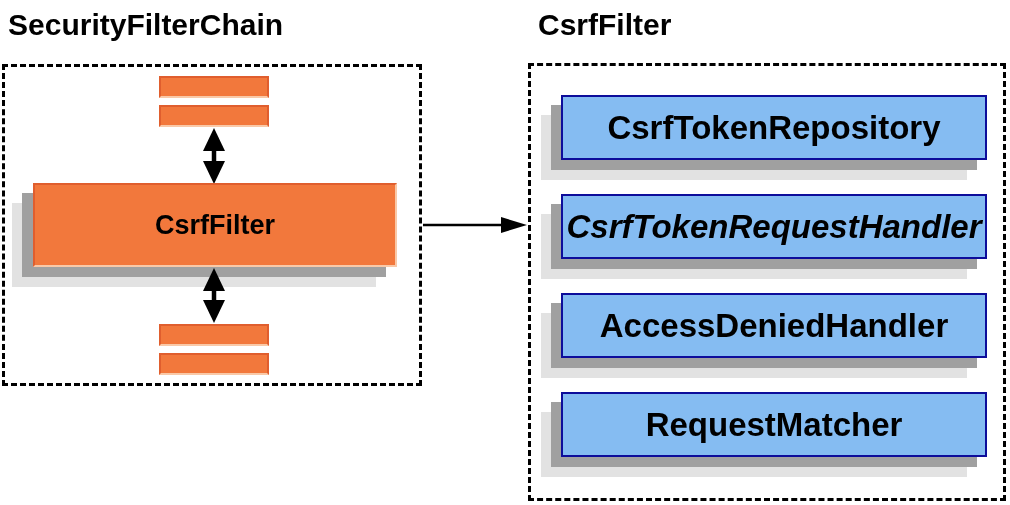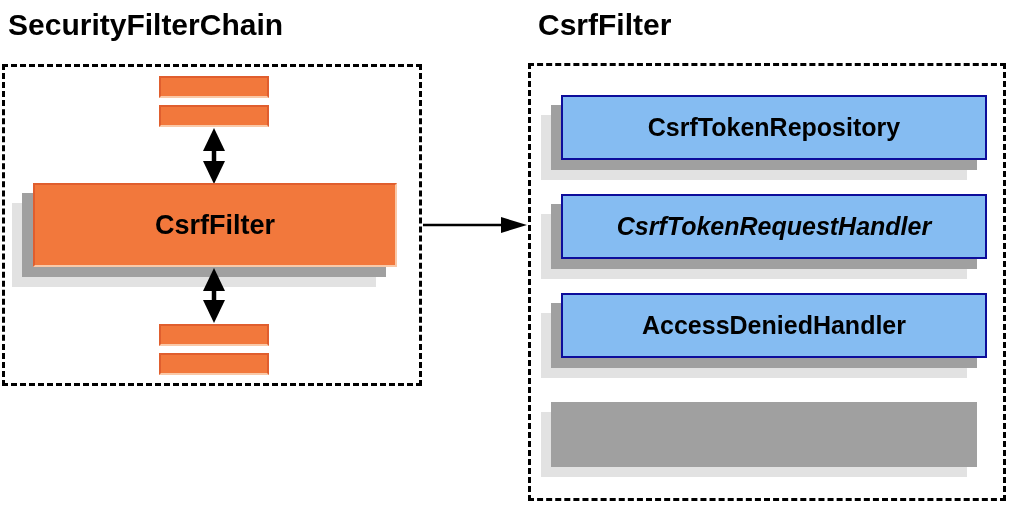--- a/index.html
+++ b/index.html
@@ -67,21 +67,21 @@
   .blue-main {
     position: absolute;
     width: 426px;
     height: 65px;
     background: #85BCF2;
     border: 2px solid #0D0D9B;
     box-sizing: border-box;
     display: flex;
     align-items: center;
     justify-content: center;
-    font-size: 25px;
+    font-size: 33px;
     font-weight: bold;
     color: #000000;
   }
   .arrow-svg {
     position: absolute;
     overflow: visible;
   }
 </style>
 </head>
 <body>
@@ -137,14 +137,17 @@
   </div>
 
   <div class="shadow-light" style="left:541px; top:313px; width:426px; height:65px;"></div>
   <div class="shadow-mid" style="left:551px; top:303px; width:426px; height:65px;"></div>
   <div class="blue-main" style="left:561px; top:293px;">
     <span>AccessDeniedHandler</span>
   </div>
 
   <div class="shadow-light" style="left:541px; top:412px; width:426px; height:65px;"></div>
   <div class="shadow-mid" style="left:551px; top:402px; width:426px; height:65px;"></div>
+  <div class="blue-main" style="left:561px; top:392px;">
+    <span>RequestMatcher</span>
+  </div>
 
 </div>
 
 </body></html>

